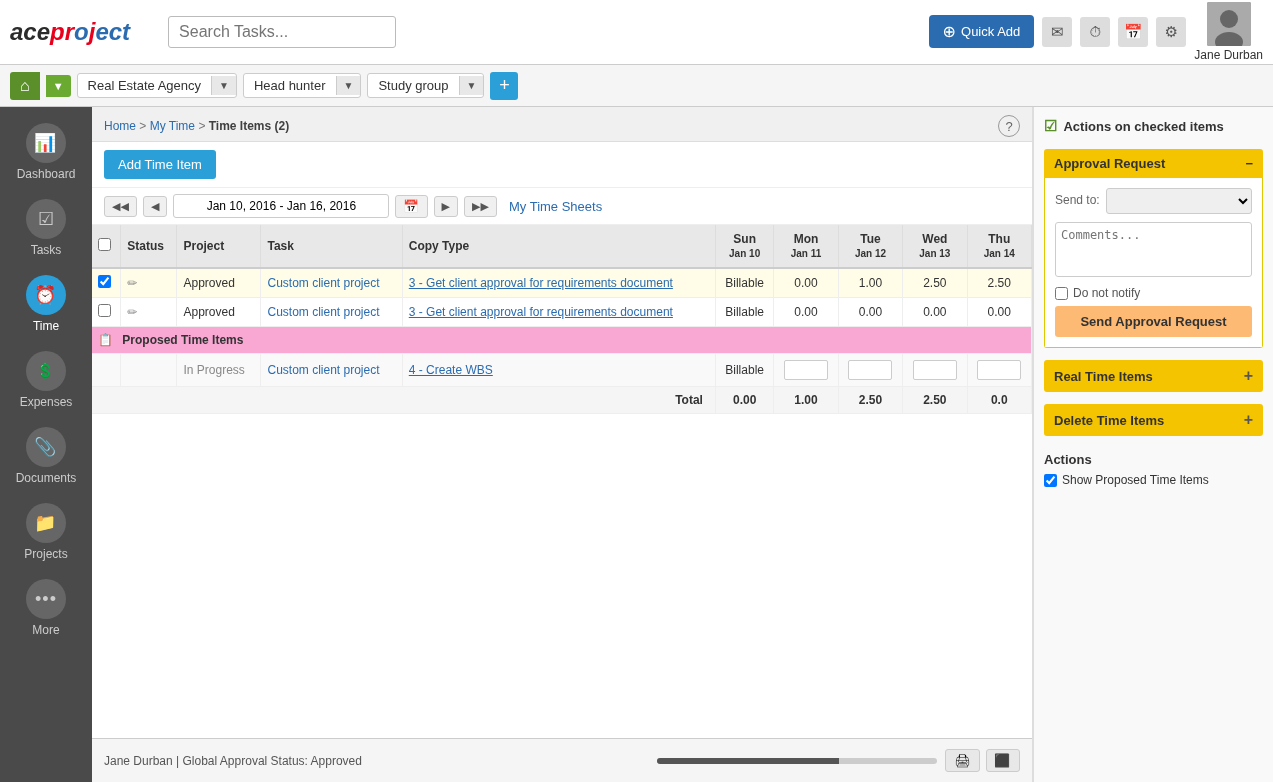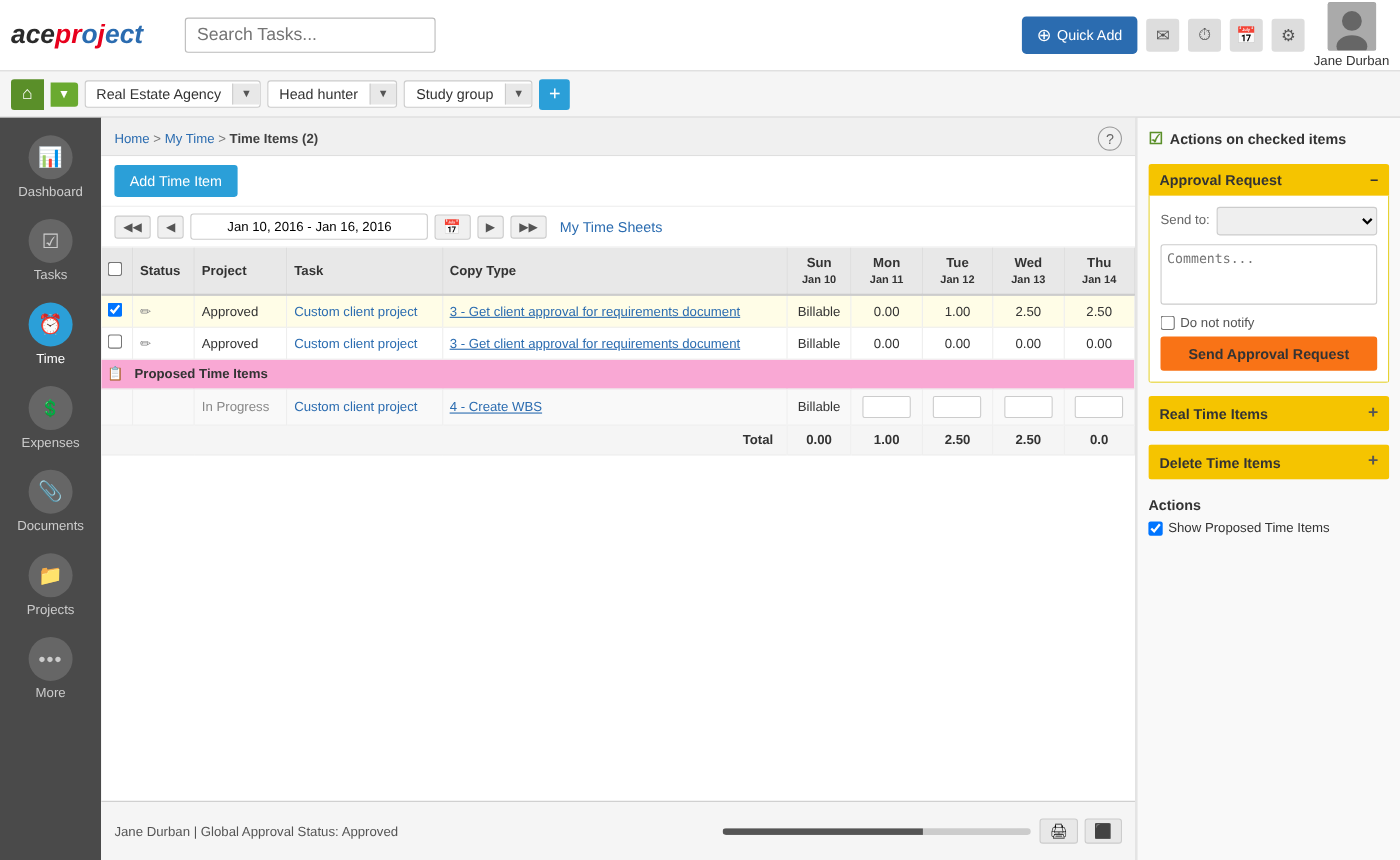--- a/index.html
+++ b/index.html
@@ -299,21 +299,21 @@
       font-weight: bold;
       color: #333;
       padding: 6px 8px;
     }
     .proposed-icon { margin-right: 6px; color: #666; }
     .total-row td { font-weight: bold; background: #f5f5f5; }
     .edit-icon { color: #888; cursor: pointer; }
 
     
     #status-bar {
-      height: 54px;
+      height: 44px;
       background: #f5f5f5;
       border-top: 1px solid #ccc;
       display: flex;
       align-items: center;
       justify-content: space-between;
       padding: 0 12px;
       font-size: 12px;
       color: #555;
     }
     #scroll-progress {
@@ -415,21 +415,21 @@
     }
     .do-not-notify-row {
       display: flex;
       align-items: center;
       gap: 5px;
       margin: 6px 0;
       font-size: 12px;
       color: #555;
     }
     .send-approval-btn {
-      background: #f97316;
+      background: #fdba74;
       border: none;
       border-radius: 3px;
       padding: 8px 0;
       width: 100%;
       font-size: 13px;
       font-weight: bold;
       color: #333;
       cursor: pointer;
     }
 

